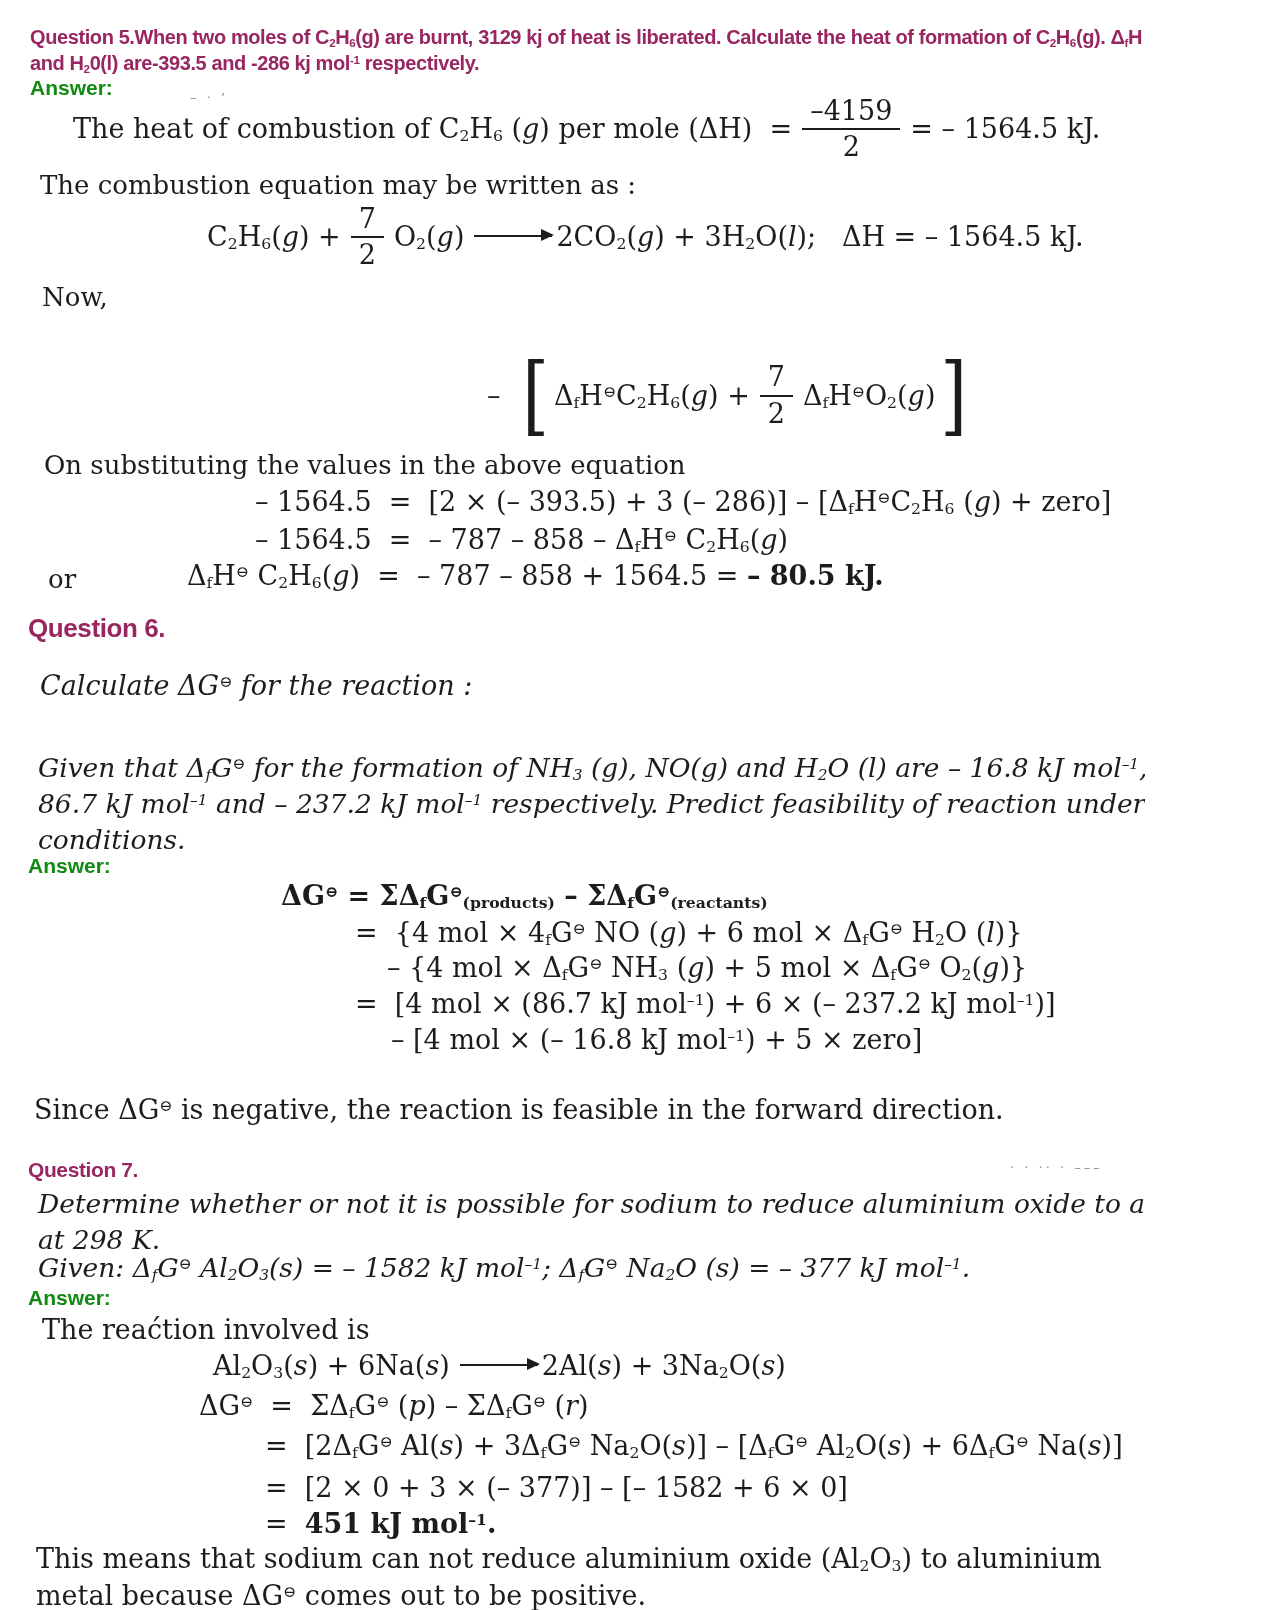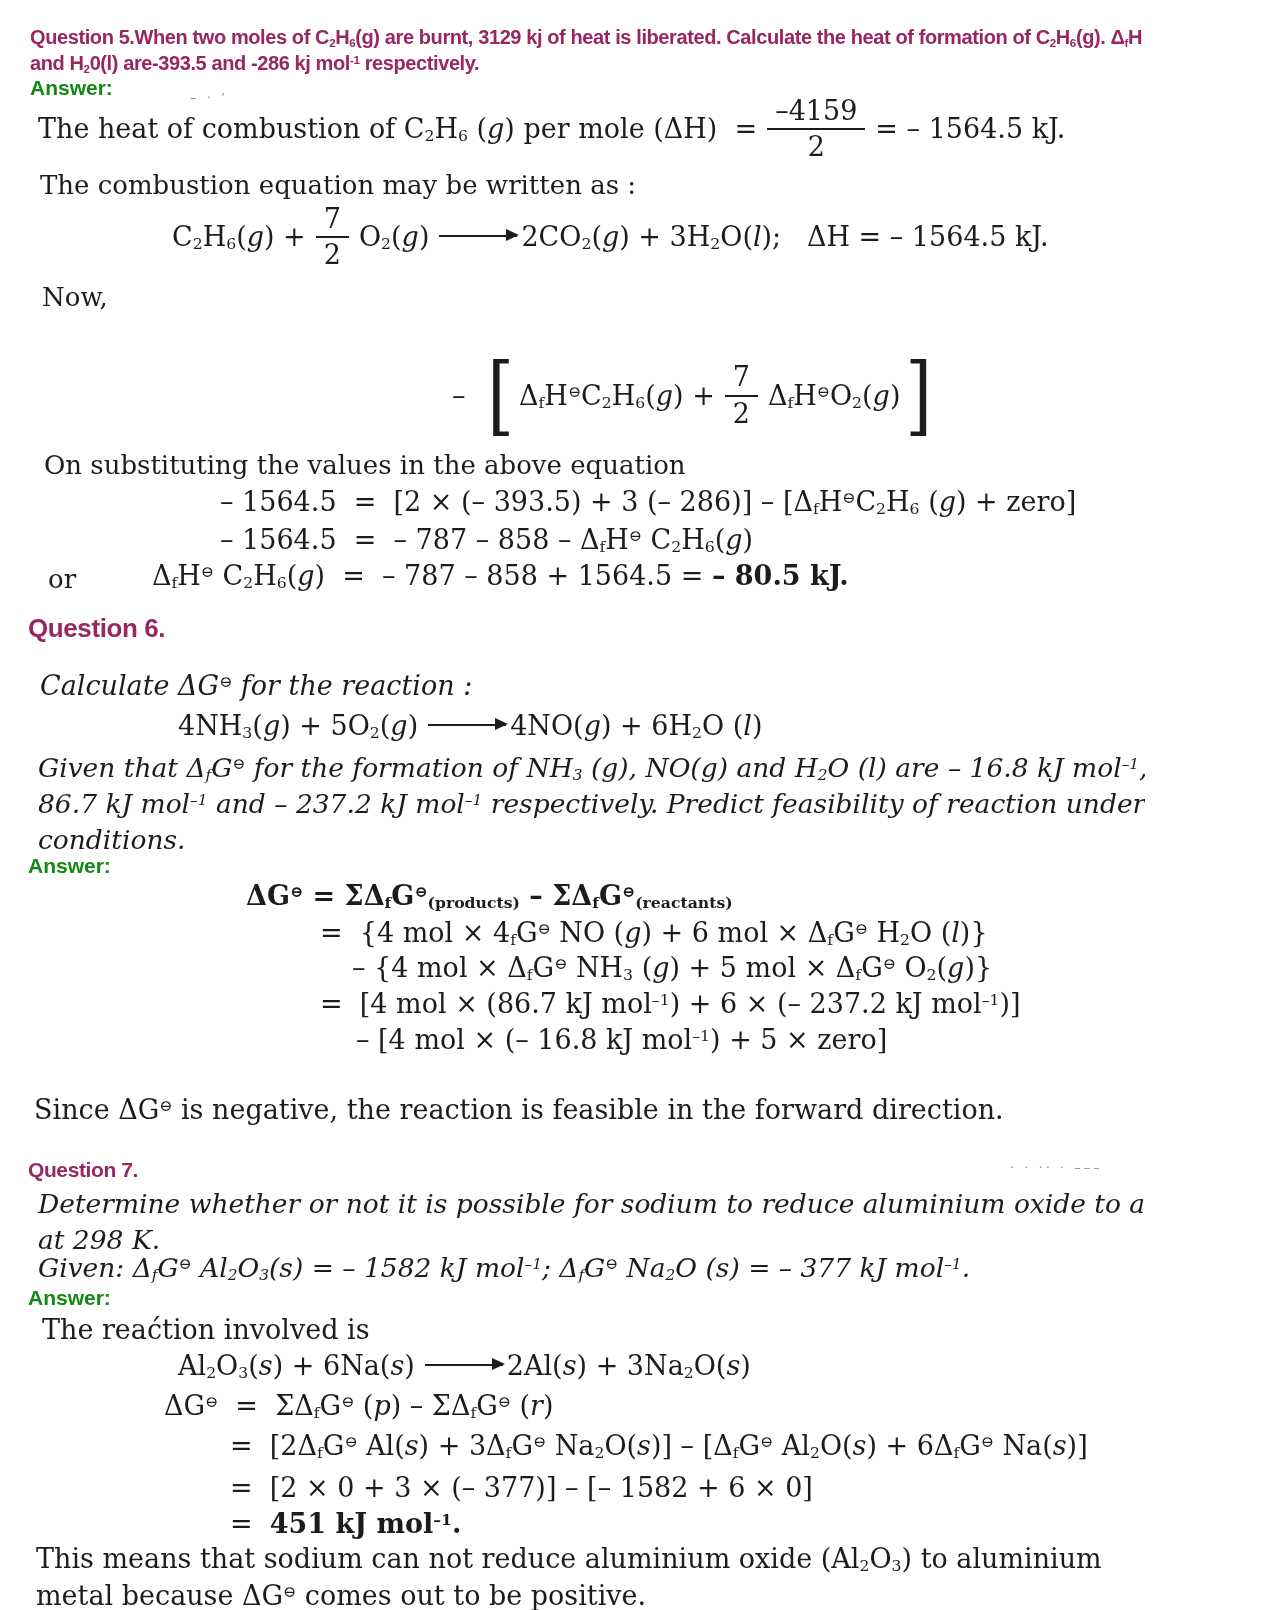--- a/index.html
+++ b/index.html
@@ -4,21 +4,21 @@
 <style>
   html,body{margin:0;padding:0;background:#ffffff;}
   .page{position:relative;width:1145px;height:1610px;background:#ffffff;overflow:hidden;
         font-family:"DejaVu Serif",serif;color:#1c1c1c;}
   .abs{position:absolute;white-space:nowrap;}
   .wrap{position:absolute;white-space:normal;}
   .qheader{font-family:"Liberation Sans",sans-serif;font-weight:700;font-size:20px;
            letter-spacing:-0.4px;line-height:1.3;color:#982661;}
   .anslabel{font-family:"Liberation Sans",sans-serif;font-weight:700;font-size:21px;color:#118a11;}
   .para{font-size:26px;}
-  .eq{font-size:27px;}
+  .eq{font-size:27px;margin-left:35px;}
   .italic{font-style:italic;}
   .bold{font-weight:700;}
   sup{font-size:0.58em;vertical-align:0.5em;line-height:0;}
   sub{font-size:0.58em;vertical-align:-0.22em;line-height:0;}
   .eqrow{display:flex;align-items:center;}
   .frac{display:inline-flex;flex-direction:column;align-items:center;line-height:1.08;margin:0 10px;}
   .frac .num{padding:0 8px 3px;border-bottom:2.5px solid #1c1c1c;}
   .frac .den{padding-top:2px;}
   .bigbr{font-family:"DejaVu Serif",serif;font-size:86px;font-weight:400;line-height:1;
          display:inline-block;transform:scaleX(0.8);margin:0 2px;}
@@ -85,21 +85,20 @@
   <div class="abs eq" style="top:524px;left:220px;">– 1564.5&nbsp;&nbsp;=&nbsp;&nbsp;– 787 – 858 – Δ<sub>f</sub>H<sup>⊖</sup> C<sub>2</sub>H<sub>6</sub>(<i>g</i>)</div>
 
   <div class="abs para" style="top:564px;left:48px;">or</div>
 
   <div class="abs eq" style="top:560px;left:152px;">Δ<sub>f</sub>H<sup>⊖</sup> C<sub>2</sub>H<sub>6</sub>(<i>g</i>)&nbsp;&nbsp;=&nbsp;&nbsp;– 787 – 858 + 1564.5 = <b>– 80.5 kJ.</b></div>
 
   <div class="abs qheader" style="top:612px;left:28px;font-size:26px;">Question 6.</div>
 
   <div class="abs para italic" style="top:670px;left:40px;font-size:27px;">Calculate ΔG<sup>⊖</sup> for the reaction :</div>
 
-  <div class="abs eq" style="top:710px;left:178px;">4NH<sub>3</sub>(<i>g</i>) + 5O<sub>2</sub>(<i>g</i>)<span class="arr"></span>4NO(<i>g</i>) + 6H<sub>2</sub>O (<i>l</i>)</div>
 
   <div class="wrap para italic" style="top:750px;left:38px;width:1180px;line-height:36px;font-size:26.5px;">Given that Δ<sub>f</sub>G<sup>⊖</sup> for the formation of NH<sub>3</sub> (g), NO(g) and H<sub>2</sub>O (l) are – 16.8 kJ mol<sup>–1</sup>, + 86.7 kJ mol<sup>–1</sup> and – 237.2 kJ mol<sup>–1</sup> respectively. Predict feasibility of reaction under the conditions.</div>
 
   <div class="abs anslabel" style="top:854px;left:28px;">Answer:</div>
 
   <div class="abs eq bold" style="top:880px;left:246px;">ΔG<sup>⊖</sup> = ΣΔ<sub>f</sub>G<sup>⊖</sup><sub>(products)</sub> – ΣΔ<sub>f</sub>G<sup>⊖</sup><sub>(reactants)</sub></div>
 
   <div class="abs eq" style="top:917px;left:320px;">=&nbsp;&nbsp;{4 mol × 4<sub>f</sub>G<sup>⊖</sup> NO (<i>g</i>) + 6 mol × Δ<sub>f</sub>G<sup>⊖</sup> H<sub>2</sub>O (<i>l</i>)}</div>
 
   <div class="abs eq" style="top:952px;left:352px;">– {4 mol × Δ<sub>f</sub>G<sup>⊖</sup> NH<sub>3</sub> (<i>g</i>) + 5 mol × Δ<sub>f</sub>G<sup>⊖</sup> O<sub>2</sub>(<i>g</i>)}</div>

